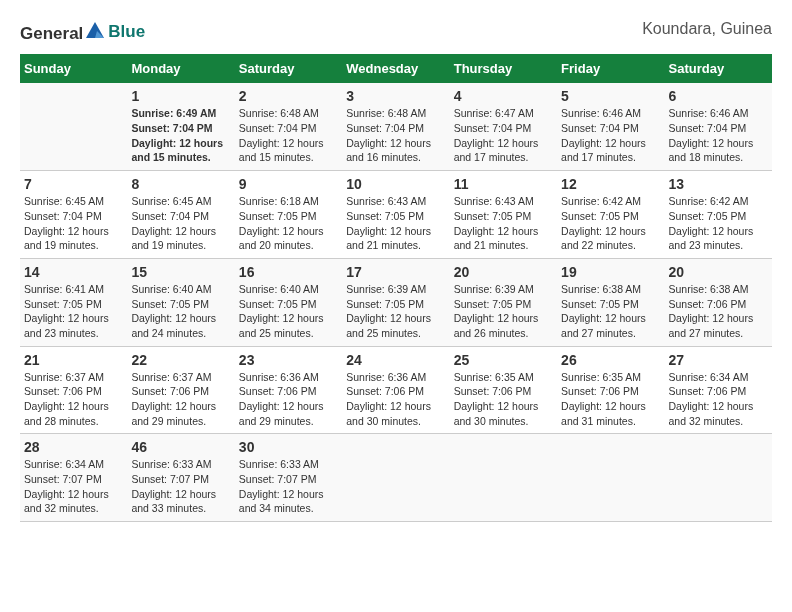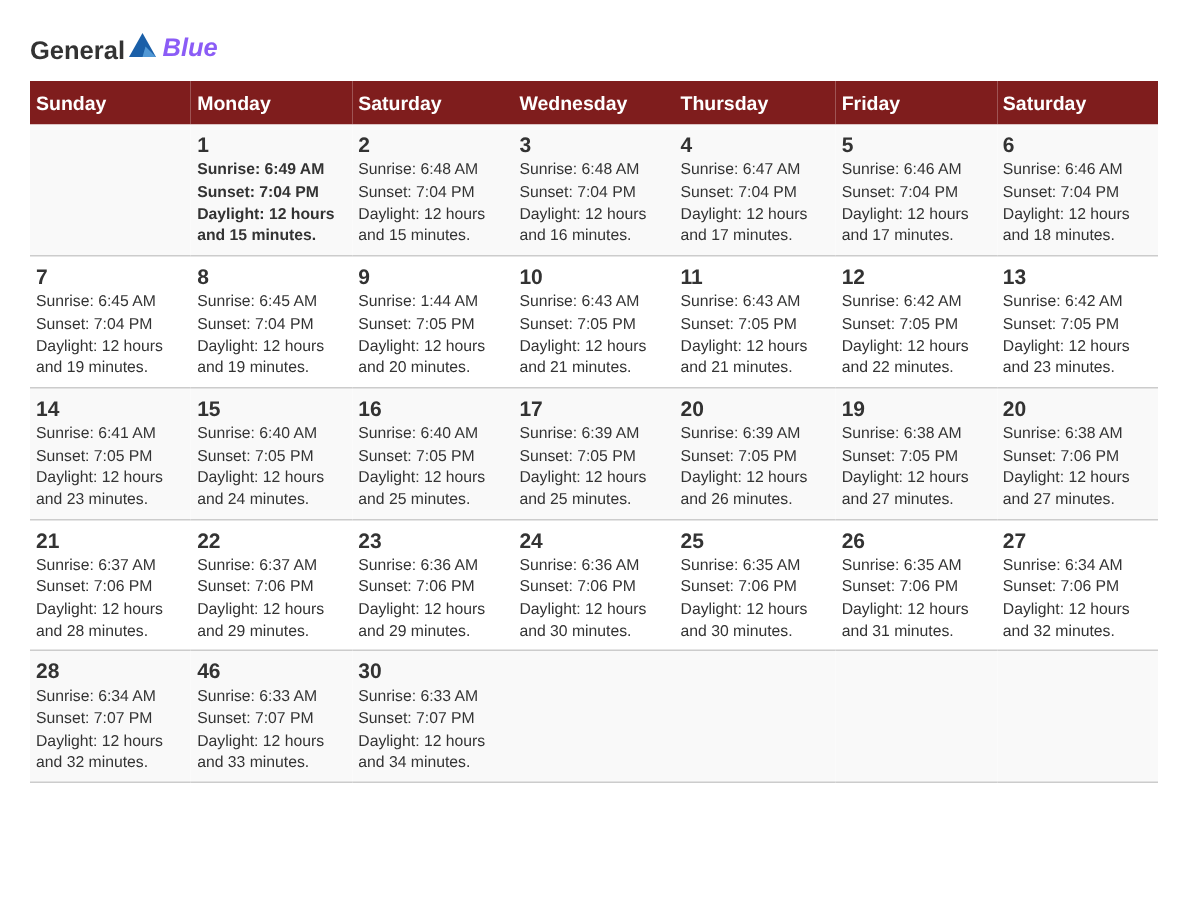--- a/index.html
+++ b/index.html
@@ -32,21 +32,21 @@
     .title-sub {
       font-size: 16px;
       color: #555;
     }
     table {
       width: 100%;
       border-collapse: collapse;
       font-size: 11px;
     }
     thead tr {
-      background-color: #7f1d1d;
+      background-color: #15803d;
       color: #fff;
       border-radius: 10px;
     }
     thead th {
       padding: 7px 4px;
       text-align: left;
       font-size: 13px;
       font-weight: bold;
     }
     tbody tr {
@@ -82,25 +82,26 @@
   <div class="logo">
     <div>
       <div style="display:flex;align-items:center;">
         <div style="font-size:17px;font-weight:bold;color:#333;line-height:1.2;">
           <span>General</span><svg width="22" height="22" viewBox="0 0 22 22" style="margin-left:1px;margin-bottom:-3px;">
               <polygon points="11,2 20,18 2,18" fill="#1a5fa8"></polygon>
               <polygon points="11,2 22,22 0,22" fill="none"></polygon>
               <polygon points="13,11 20,18 11,18" fill="#6ab0e8" opacity="0.7"></polygon>
             </svg>
         </div>
-        <div style="font-size:17px;font-weight:bold;color:#8b5cf6;line-height:1.2;margin-left:2px;font-style:italic;">Blue</div>
+        <div style="font-size:17px;font-weight:bold;color:#0f766e;line-height:1.2;margin-left:2px;">Blue</div>
       </div>
     </div>
   </div>
   <div class="title-block">
+    <div class="title-sub">Koundara, Guinea</div>
   </div>
 </div>
 
 <table>
   <thead>
     <tr>
       <th>Sunday</th>
       <th>Monday</th>
       <th>Saturday</th>
       <th>Wednesday</th>
@@ -157,21 +158,21 @@
 Daylight: 12 hours and 19 minutes.</div>
         </td>
         <td>
           <div class="day-number">8</div>
           <div class="day-info" style="white-space: pre-line;">Sunrise: 6:45 AM
 Sunset: 7:04 PM
 Daylight: 12 hours and 19 minutes.</div>
         </td>
         <td>
           <div class="day-number">9</div>
-          <div class="day-info" style="white-space: pre-line;">Sunrise: 1:44 AM
+          <div class="day-info" style="white-space: pre-line;">Sunrise: 6:18 AM
 Sunset: 7:05 PM
 Daylight: 12 hours and 20 minutes.</div>
         </td>
         <td>
           <div class="day-number">10</div>
           <div class="day-info" style="white-space: pre-line;">Sunrise: 6:43 AM
 Sunset: 7:05 PM
 Daylight: 12 hours and 21 minutes.</div>
         </td>
         <td>

